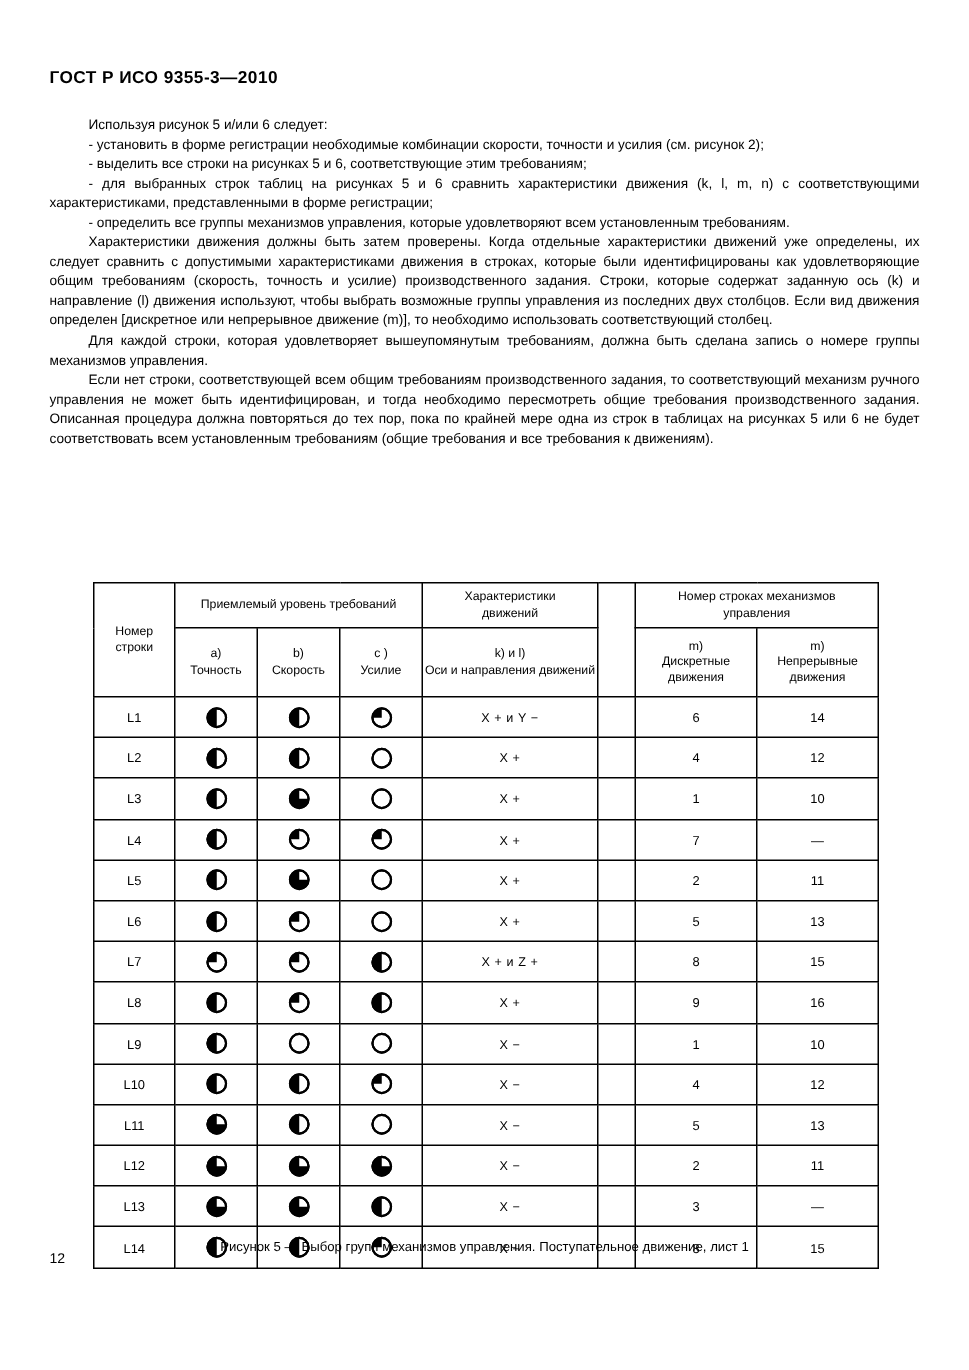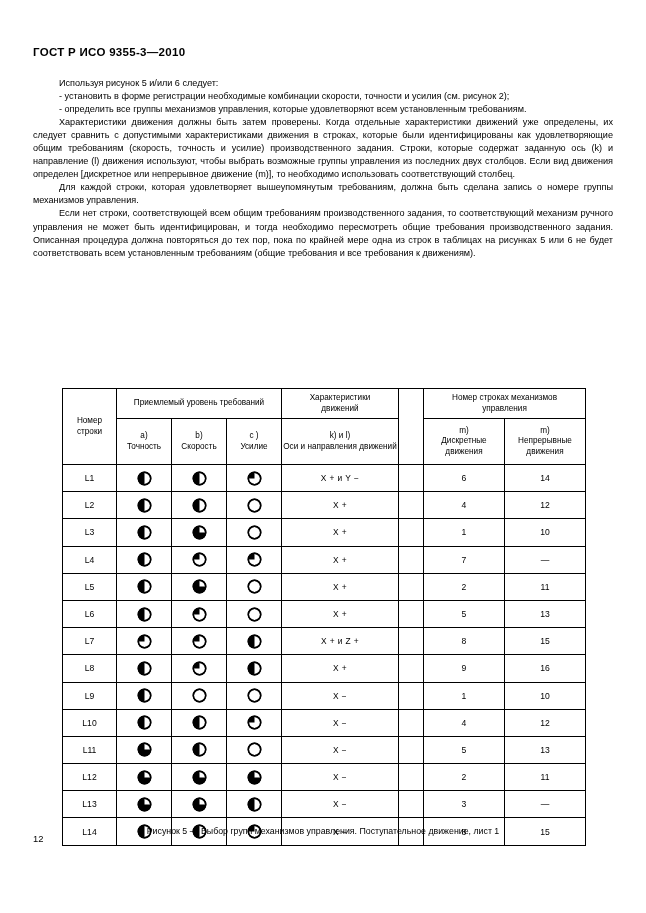--- a/index.html
+++ b/index.html
@@ -96,20 +96,22 @@
 </head>
 <body>
 
 <div class="page">
 
   <div class="std-header">ГОСТ Р ИСО 9355-3—2010</div>
 
   <div class="body-text">
     <p class="ind">Используя рисунок 5 и/или 6 следует:</p>
     <p class="ind">- установить в форме регистрации необходимые комбинации скорости, точности и усилия (см. рисунок 2);</p>
+    <p class="ind">- выделить все строки на рисунках 5 и 6, соответствующие этим требованиям;</p>
+    <p class="ind">- для выбранных строк таблиц на рисунках 5 и 6 сравнить характеристики движения (k, l, m, n) с соответствующими характеристиками, представленными в форме регистрации;</p>
     <p class="ind">- определить все группы механизмов управления, которые удовлетворяют всем установленным требованиям.</p>
     <p class="ind">Характеристики движения должны быть затем проверены. Когда отдельные характеристики движений уже определены, их следует сравнить с допустимыми характеристиками движения в строках, которые были идентифицированы как удовлетворяющие общим требованиям (скорость, точность и усилие) производственного задания. Строки, которые содержат заданную ось (k) и направление (l) движения используют, чтобы выбрать возможные группы управления из последних двух столбцов. Если вид движения определен [дискретное или непрерывное движение (m)], то необходимо использовать соответствующий столбец.</p>
     <p class="ind">Для каждой строки, которая удовлетворяет вышеупомянутым требованиям, должна быть сделана запись о номере группы механизмов управления.</p>
     <p class="ind">Если нет строки, соответствующей всем общим требованиям производственного задания, то соответствующий механизм ручного управления не может быть идентифицирован, и тогда необходимо пересмотреть общие требования производственного задания. Описанная процедура должна повторяться до тех пор, пока по крайней мере одна из строк в таблицах на рисунках 5 или 6 не будет соответствовать всем установленным требованиям (общие требования и все требования к движениям).</p>
   </div>
 
   <table class="fig-table">
     <colgroup>
       <col class="c-row">
         <col class="c-a">

